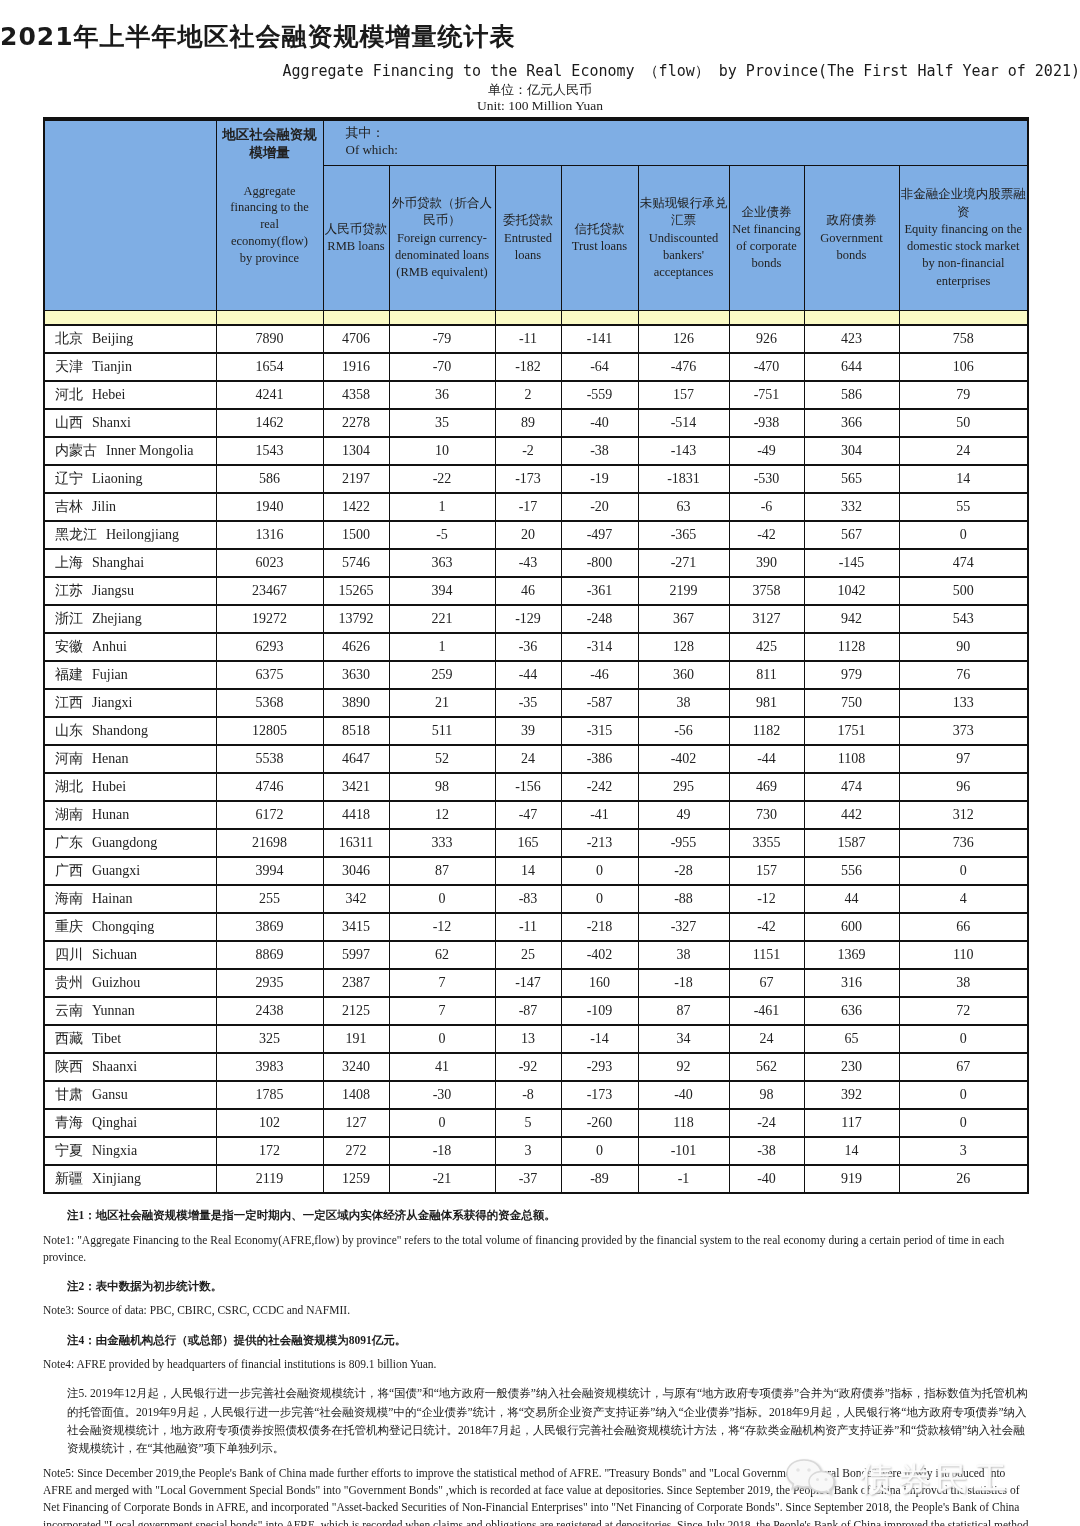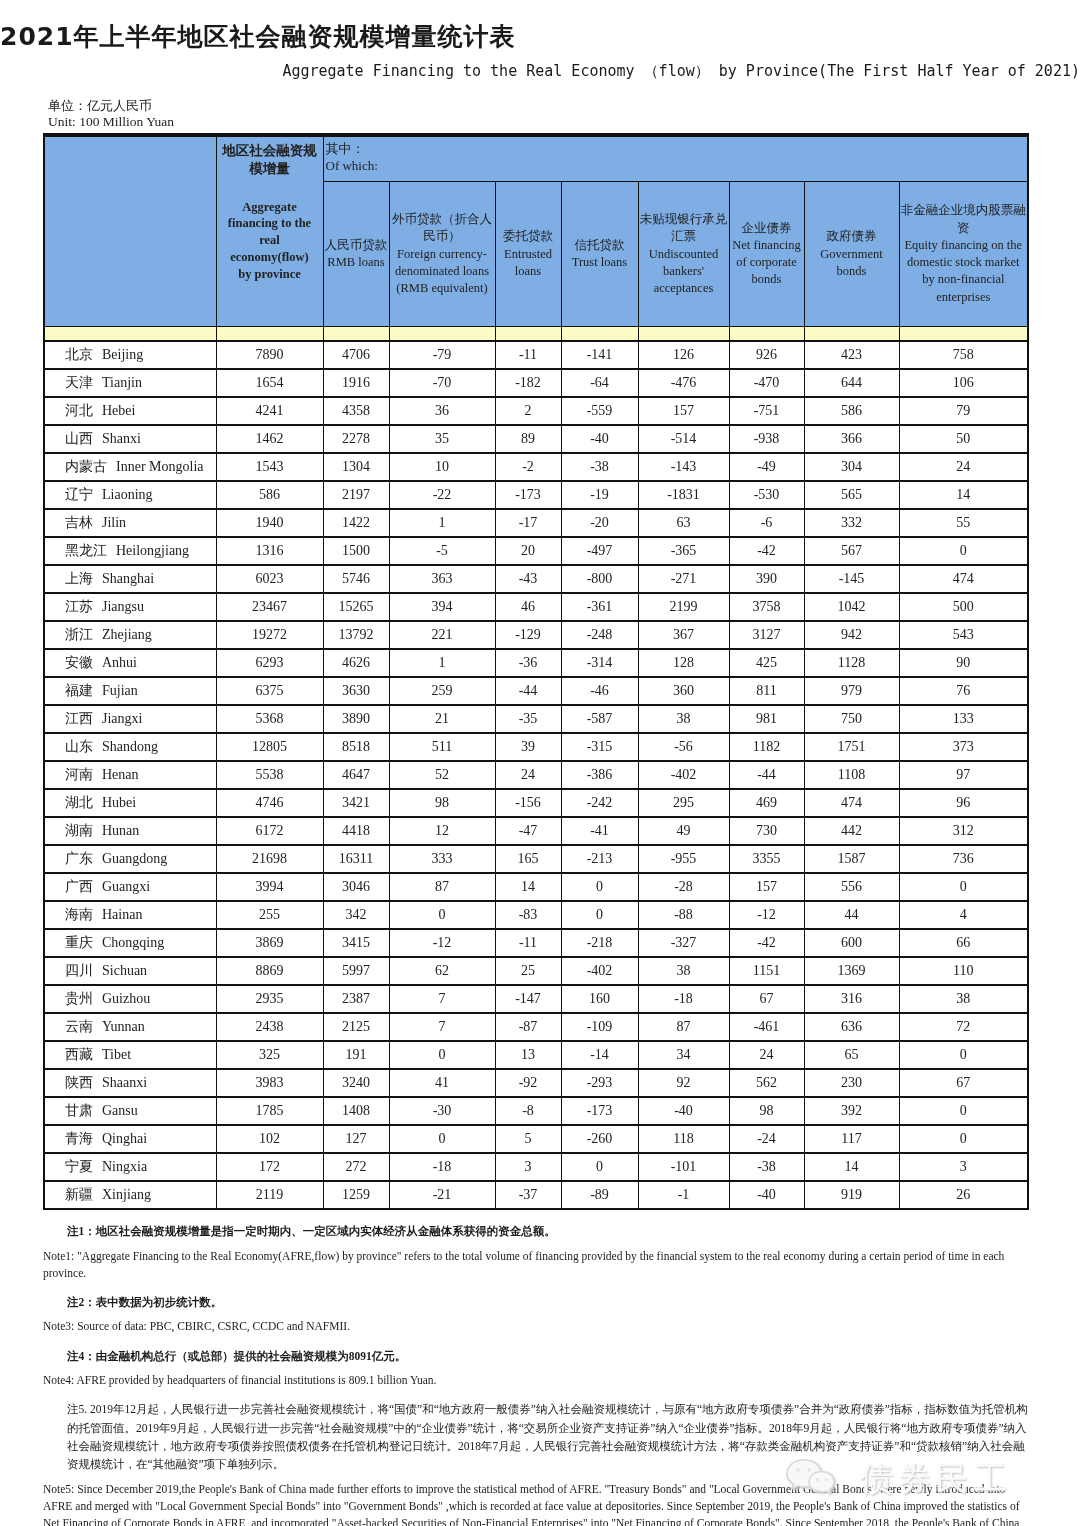--- a/index.html
+++ b/index.html
@@ -15,55 +15,55 @@
     overflow:hidden;
   }
   .title{
     text-align:left;padding-top:20px;font-size:25px;font-weight:bold;
     font-family:"DejaVu Sans","Liberation Sans",sans-serif;letter-spacing:1px;color:#1a1a1a;
   }
   .subtitle{
     text-align:right;margin-top:9px;font-size:15px;
     font-family:"DejaVu Sans Mono","Liberation Mono",monospace;color:#1a1a1a;
   }
-  .units{width:984px;margin:17px auto 0 auto;text-align:left;line-height:1.25;}
+  .units{width:984px;margin:1px auto 0 auto;text-align:center;line-height:1.25;}
   .unit-cn{font-size:13px;}
   .unit-en{font-size:13.5px;}
 
   table.afre{
     width:984px;margin:2px 0 12px 43px;border-collapse:collapse;table-layout:fixed;
     border:2px solid var(--border-black);border-top:4px solid var(--border-black);
   }
   thead th{background:var(--header-blue);font-weight:normal;}
   th.h-province{border-right:1px solid var(--border-black);}
   th.h-aggregate{
     border-left:1px solid var(--border-black);border-right:1px solid var(--border-black);
     vertical-align:top;padding-top:5px;font-size:13px;line-height:1.35;
   }
   th.h-aggregate .cn{font-weight:bold;font-size:13.5px;margin-bottom:20px;}
-  th.h-aggregate .en{font-weight:bold;font-size:12.5px;padding:0 10px;}
+  th.h-aggregate .en{font-weight:normal;font-size:12.5px;padding:0 10px;}
   th.h-ofwhich{
-    text-align:left;vertical-align:top;padding:4px 0 0 2px;font-size:13px;line-height:1.3;
+    text-align:left;vertical-align:top;padding:4px 0 0 22px;font-size:13px;line-height:1.3;
     border-bottom:1px solid var(--border-black);height:40px;
   }
   tr.subheads th{
     border:1px solid var(--border-black);vertical-align:middle;text-align:center;
     font-size:12.5px;line-height:1.38;height:140px;padding:2px 1px;
   }
   tr.strip td{
     background:var(--strip-yellow);height:11px;
     border-left:1px solid var(--border-black);border-right:1px solid var(--border-black);
     border-top:1px solid var(--border-black);border-bottom:2px solid var(--border-black);
   }
   tbody td{
     height:24px;text-align:center;font-size:14px;
     border-left:1px solid var(--border-black);border-right:1px solid var(--border-black);
     border-bottom:2px solid var(--border-black);
   }
-  tbody td.province{text-align:left;padding-left:20px;}
+  tbody td.province{text-align:left;padding-left:10px;}
   tbody td.province .p-en{margin-left:9px;}
 
   .notes{margin:9px 0 0 43px;width:992px;}
   .note{color:#1c1c1c;}
   .note.cn{font-size:11.5px;margin-top:11px;line-height:1.6;margin-left:24px;}
   .note.cn.bold{font-weight:bold;}
   .note.en{font-size:11.5px;margin-top:7px;line-height:1.5;}
 
   .watermark{
     position:absolute;right:68px;bottom:24px;display:flex;gap:24px;

